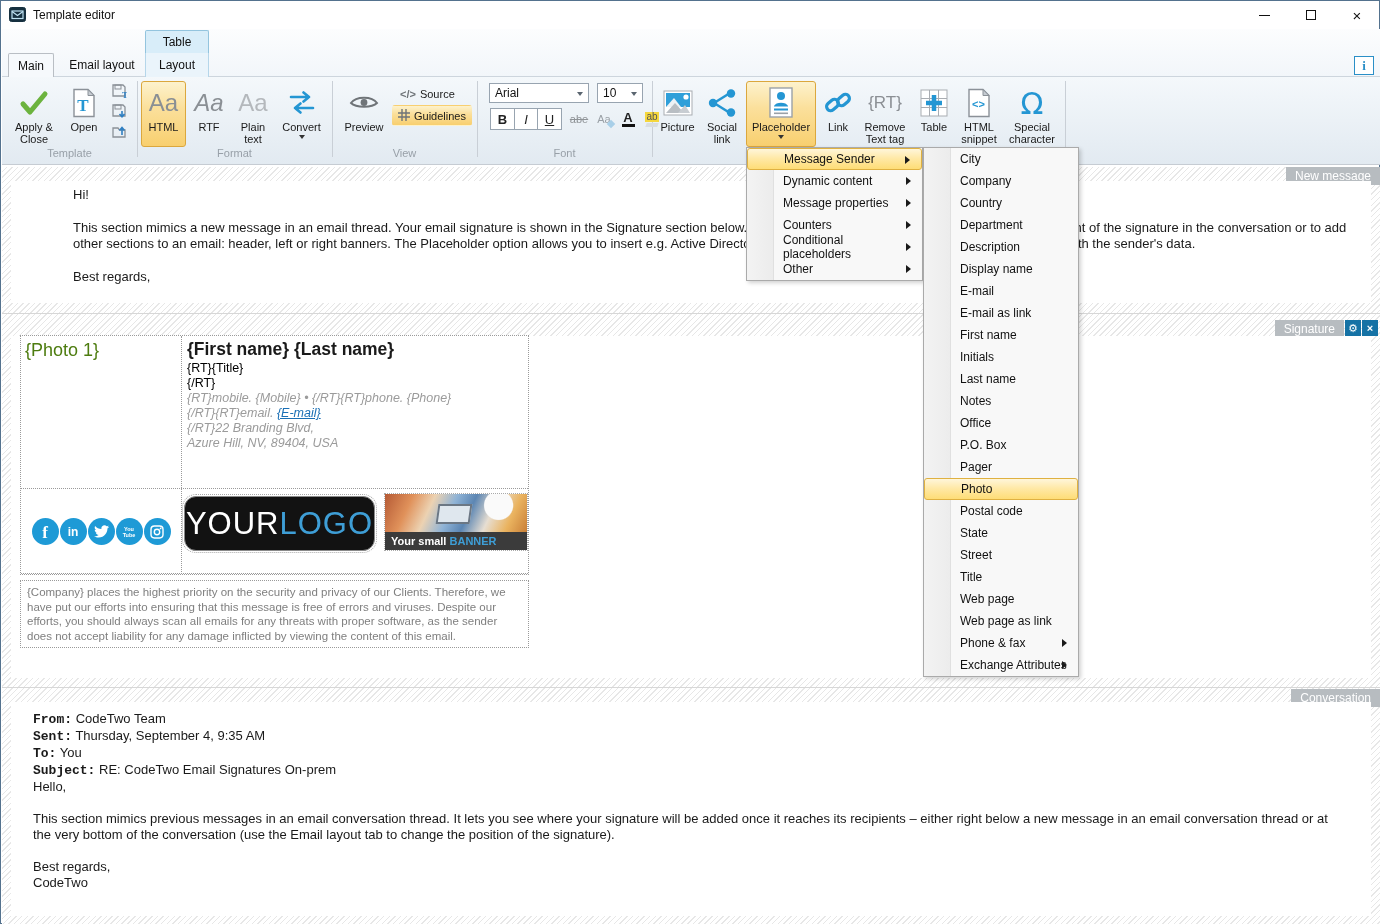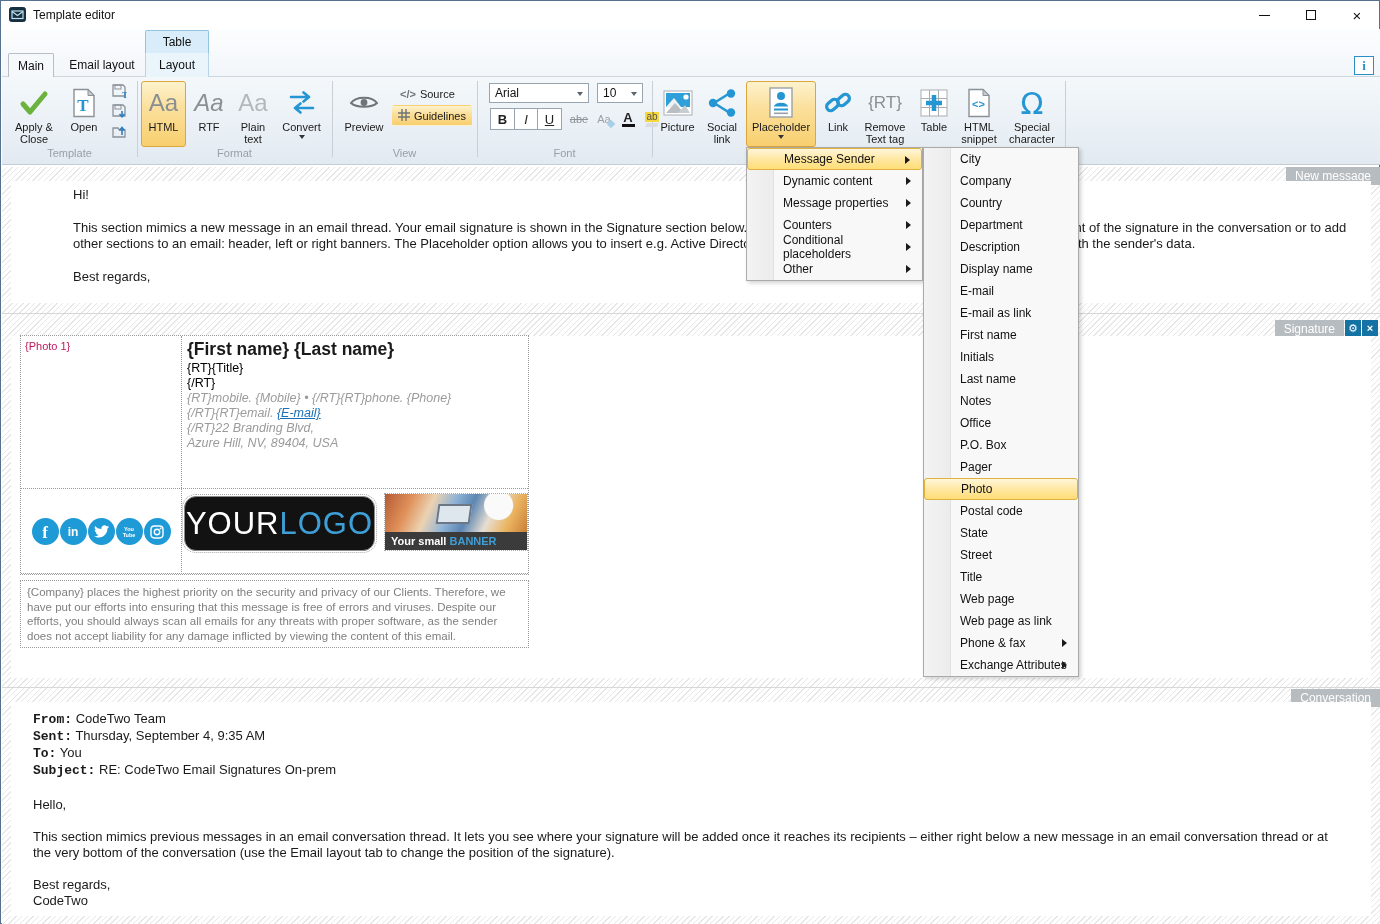--- a/index.html
+++ b/index.html
@@ -87,21 +87,21 @@
     display:flex; align-items:center; justify-content:center; font-size:11px; }
   body p { line-height:16px;margin-left:40px; }
   .doc-text { font-size:13px; color:#1a1a1a; }
 
   
   .sig-table { position:absolute; left:18px; top:21px; width:509px; border:1px dotted #9a9a9a; background:#fff; }
   .sig-r1 { display:flex; height:153px; border-bottom:1px dotted #9a9a9a; }
   .sig-r2 { display:flex; height:85px; border-bottom:1px dotted #9a9a9a; }
   .sig-c1 { width:161px; border-right:1px dotted #9a9a9a; }
   .sig-c2 { flex:1; }
-  .photo-ph { font-size:11px; color:#be185d; padding:4px 4px; }
+  .photo-ph { font-size:18px; color:#4d7c0f; padding:4px 4px; }
   .sig-name { font-size:17.5px; font-weight:bold; color:#1a1a1a; padding:3px 0 1px 5px; }
   .sig-line { font-size:12.5px; line-height:15px; padding-left:5px; color:#000000; }
   .gray { color:#9b9b9b;font-style:italic; }
   .sig-link { color:#1a6fb5; text-decoration:underline; }
   .socials { height:85px; display:flex; align-items:center; justify-content:center; }
   .soc { width:27px; height:27px; border-radius:50%; background:#1e9ad6; color:#fff; margin:0 0.5px;
     display:flex; align-items:center; justify-content:center; position:relative; }
   .soc-f { font-family:"Liberation Serif","DejaVu Serif",serif; font-weight:bold; font-size:17px; padding-top:3px; }
   .soc-in { font-weight:bold; font-size:12px; }
   .yt-txt { font-size:5.5px; font-weight:bold; line-height:6px; text-align:center; }
@@ -446,21 +446,21 @@
     <div class="disclaimer">{Company} places the highest priority on the security and privacy of our Clients. Therefore, we have put our efforts into ensuring that this message is free of errors and viruses. Despite our efforts, you should always scan all emails for any threats with proper software, as the sender does not accept liability for any damage inflicted by viewing the content of this email.</div>
   </div>
 
   <div class="section sec-conv">
     <div class="badge" style="top:1px">Conversation</div>
     <div class="inner inner-conv doc-text conv-head">
       <p><span class="bold">From:</span><span> CodeTwo Team</span></p>
       <p><span class="bold">Sent:</span><span> Thursday, September 4, 9:35 AM</span></p>
       <p><span class="bold">To:</span><span> You</span></p>
       <p><span class="bold">Subject:</span><span> RE: CodeTwo Email Signatures On-prem</span></p>
-      <p style="margin-top:18px">Hello,</p>
+      <p style="">Hello,</p>
       <p style="margin-top:16px;max-width:1330px">This section mimics previous messages in an email conversation thread. It lets you see where your signature will be added once it reaches its recipients – either right below a new message in an email conversation thread or at the very bottom of the conversation (use the Email layout tab to change the position of the signature).</p>
       <p style="margin-top:16px">Best regards,</p>
       <p>CodeTwo</p>
     </div>
   </div>
 
   <div class="menu menu1">
     <div class="menu-item mi-hl">
         <span>Message Sender</span>
         <span class="mi-arrow"></span>

